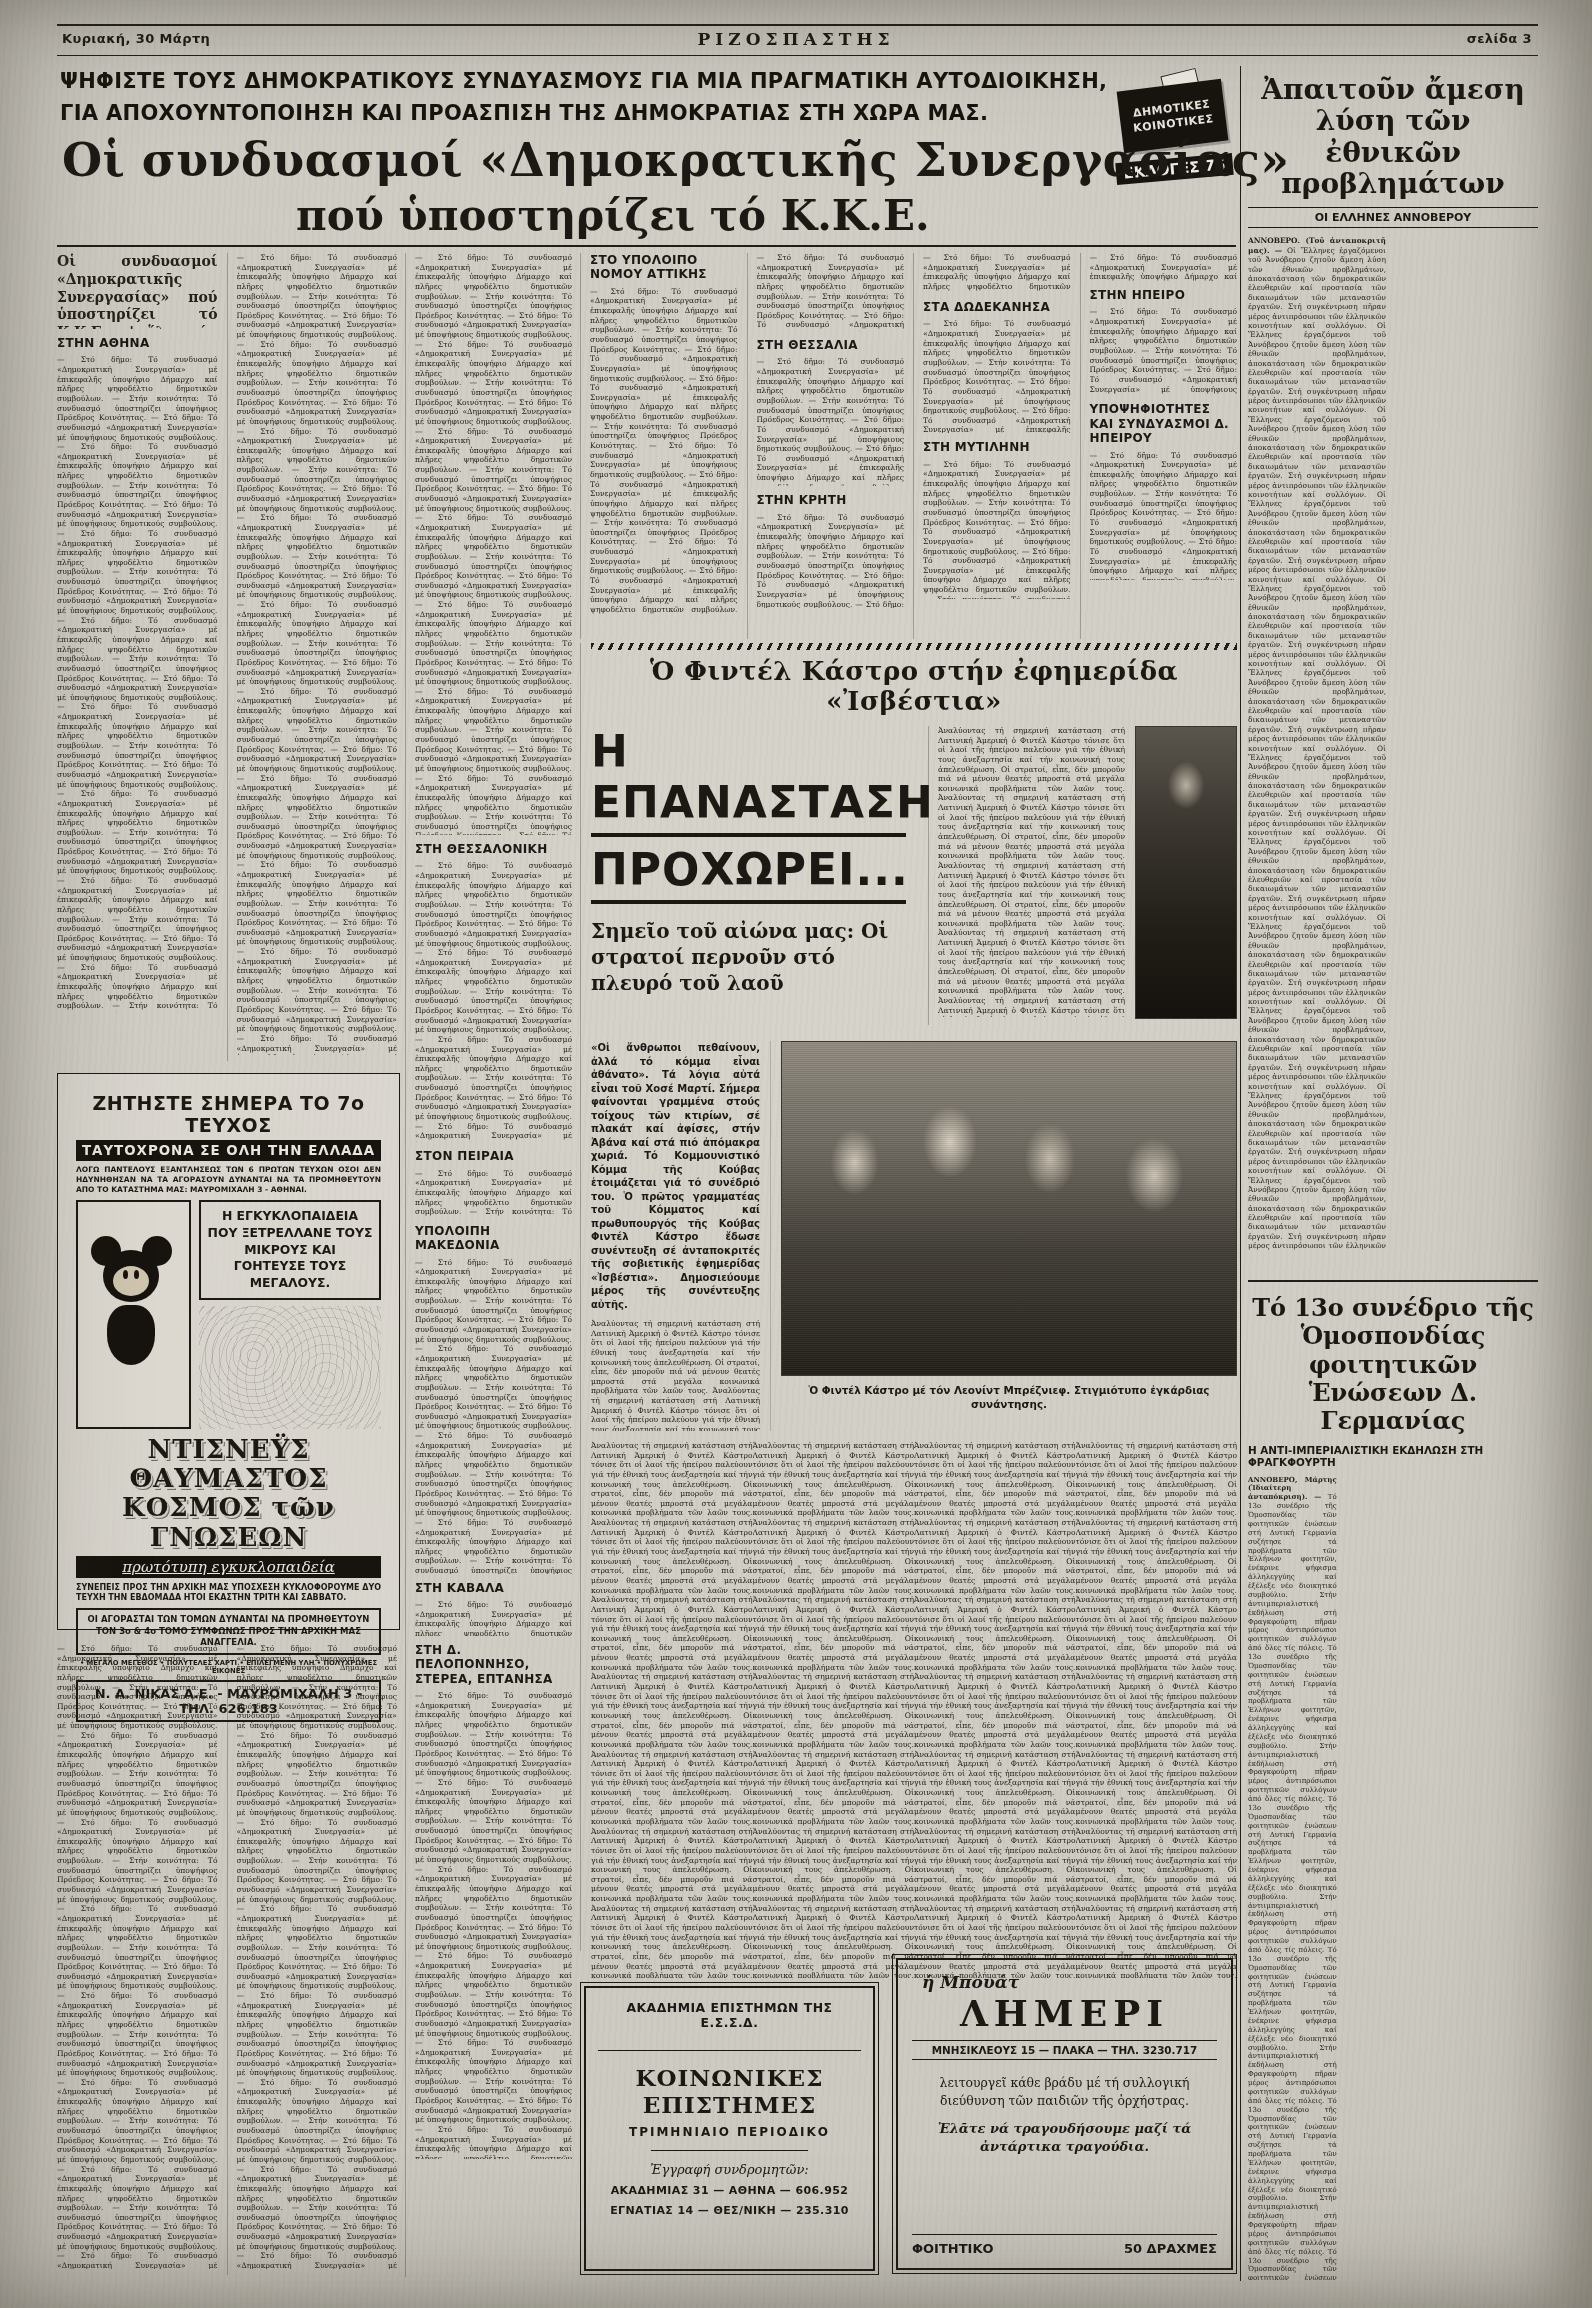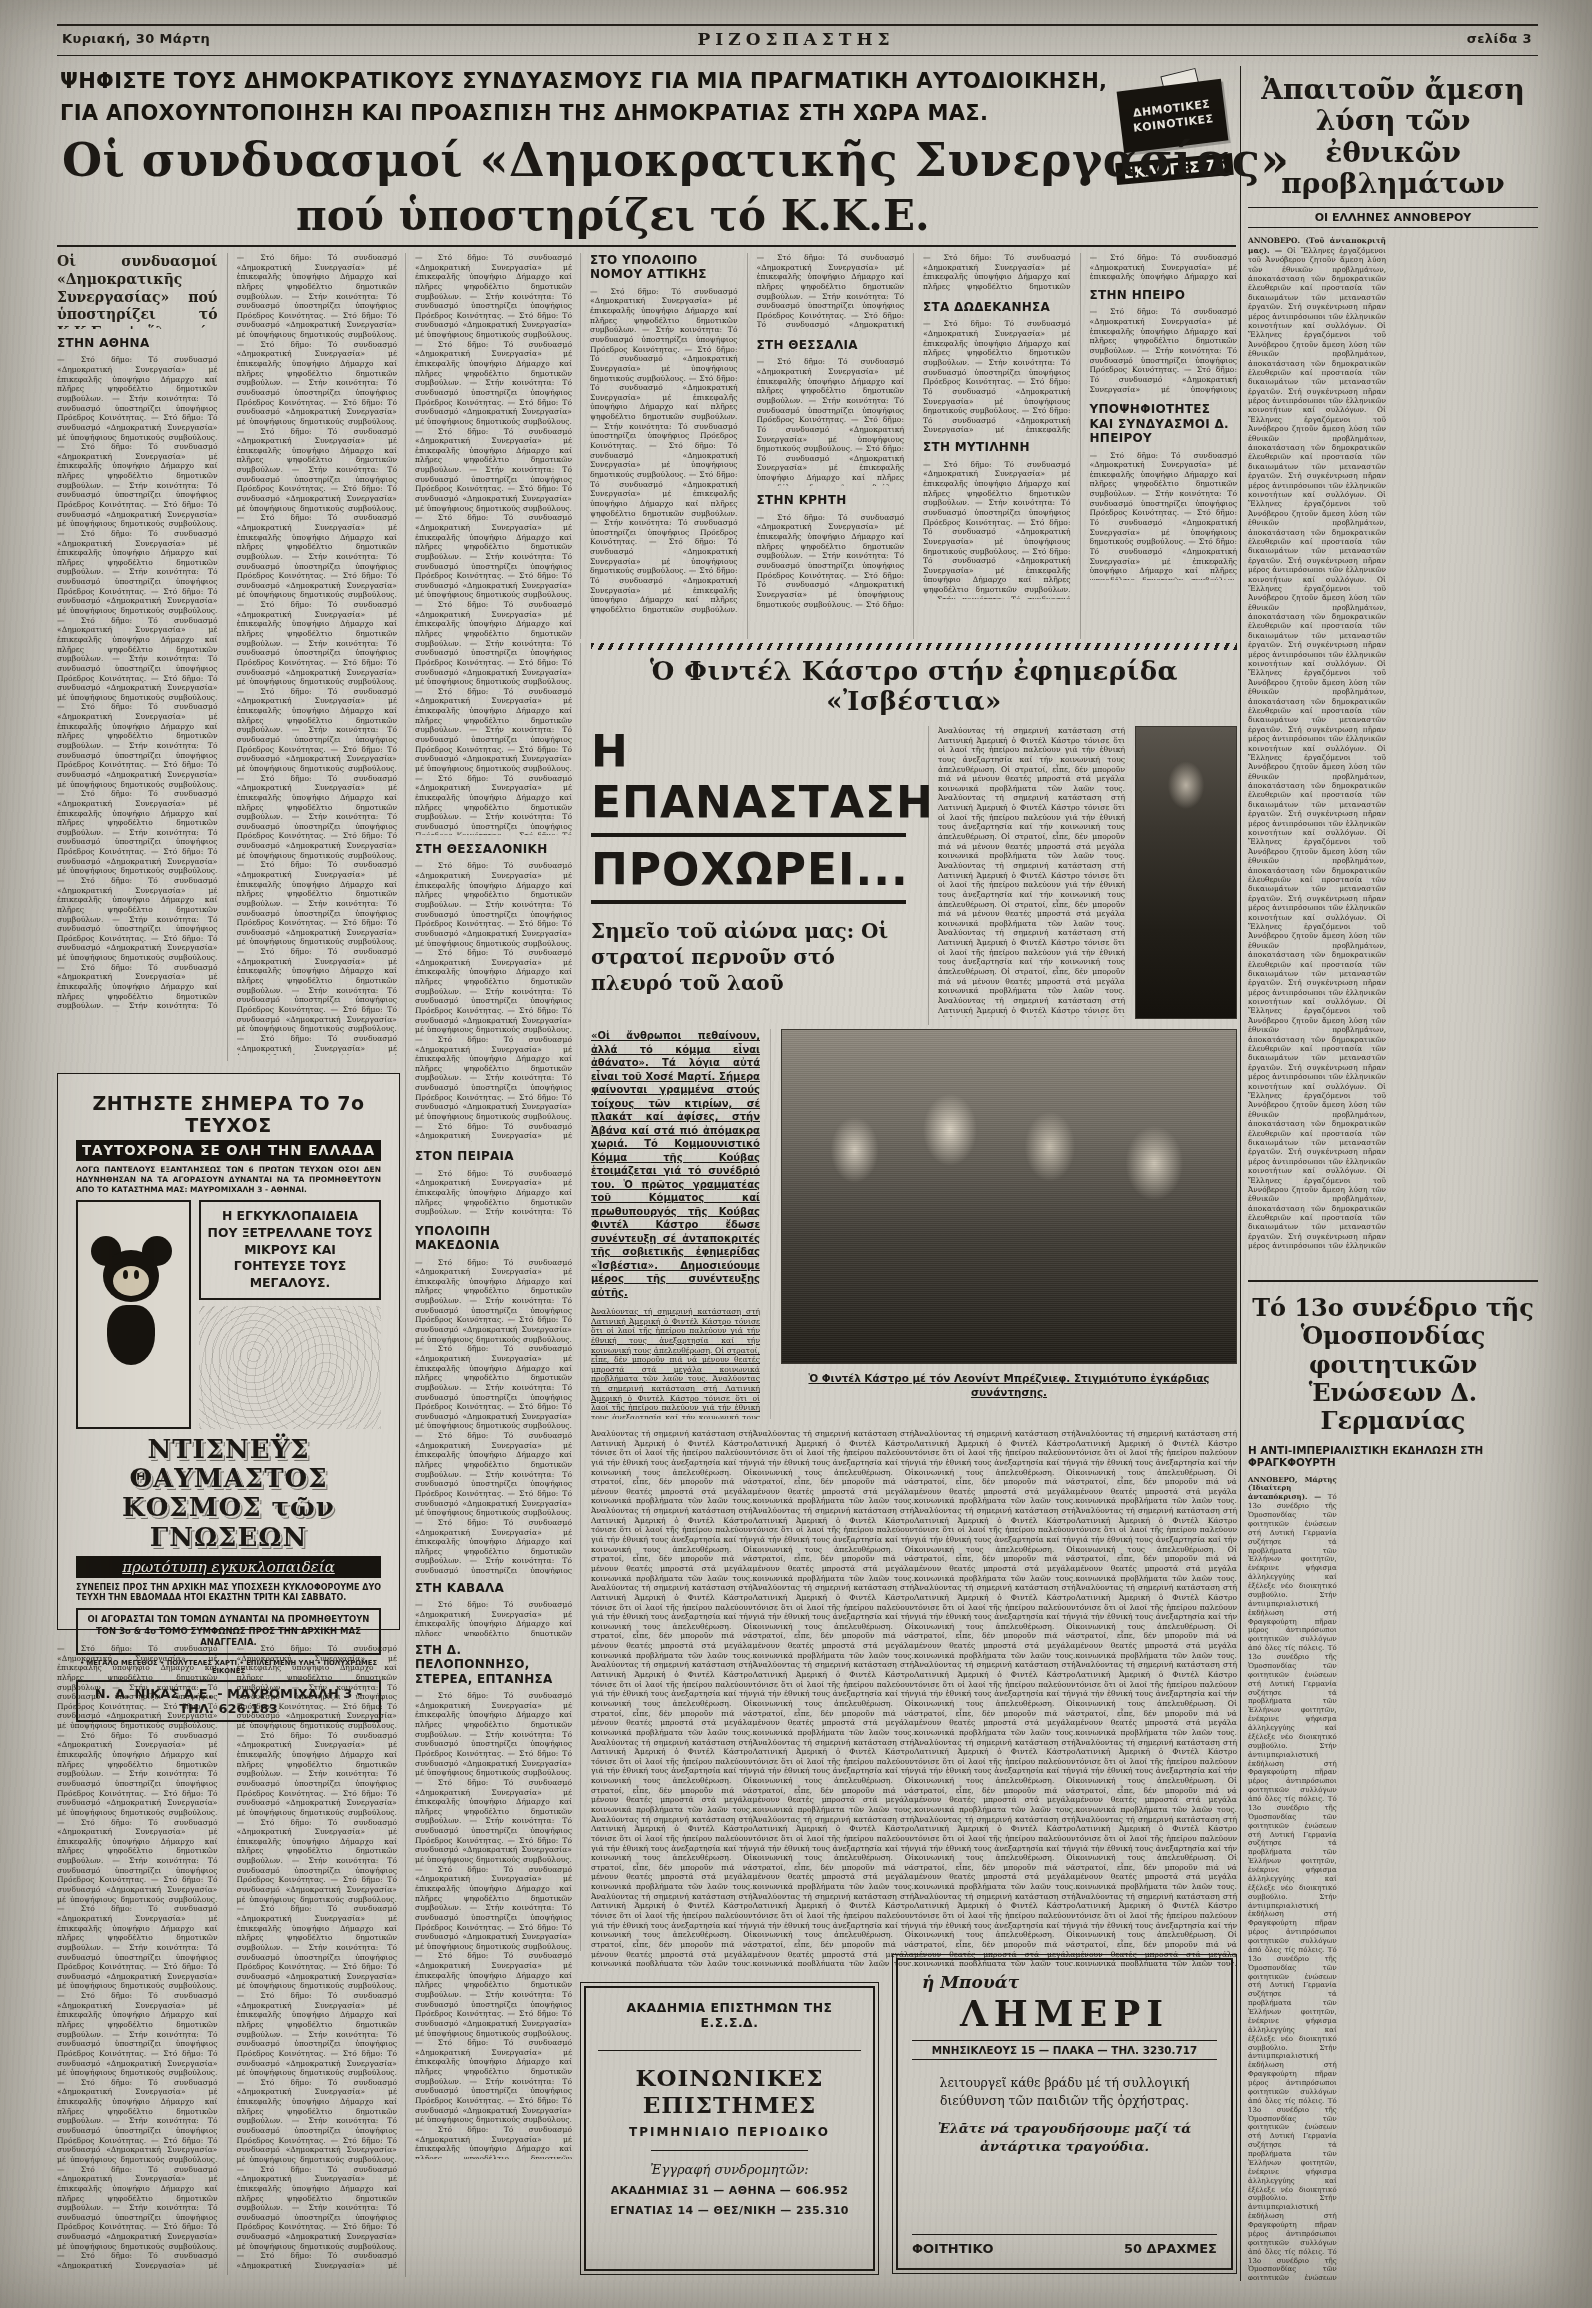--- a/index.html
+++ b/index.html
@@ -49,21 +49,21 @@
   .c-row1{display:flex;height:299px;}
   .c-headline{width:328px;flex:0 0 auto;}
   .ch{font:bold 44px "DejaVu Sans",sans-serif;letter-spacing:1px;}
   .ch-rule{height:4px;background:#1b1813;margin:5px 0 7px;width:96%;}
   .deck{font:bold 20px "DejaVu Serif",serif;line-height:1.3;margin-top:14px;}
   .c-mid{flex:1;border-left:1px solid rgba(28,24,19,.28);padding-left:9px;margin-left:9px;overflow:hidden;}
   .photo-tall{flex:0 0 100px;height:291px;margin-left:10px;border:1px solid #3a362f;
     background:
       radial-gradient(ellipse 26px 34px at 50% 20%, #b8b0a2 0%, rgba(0,0,0,0) 70%),
       linear-gradient(180deg,#5a554d 0%,#3a362f 35%,#211e18 70%,#15120d 100%);}
-  .c-row2{display:flex;height:390px;margin-top:4px;text-decoration:underline;}
+  .c-row2{display:flex;height:390px;margin-top:16px;}
   .c-lead-col{flex:0 0 169px;overflow:hidden;}
   .lead{font:bold 10px "DejaVu Sans",sans-serif;line-height:1.35;text-align:justify;margin:0 0 8px;}
   .c-photo-wrap{flex:1;margin-left:10px;border-left:1px solid rgba(28,24,19,.2);padding-left:10px;}
   .photo-big{height:333px;border:1px solid #3a362f;
     background:
       repeating-linear-gradient(0deg, rgba(255,255,255,.05) 0 1px, rgba(0,0,0,.06) 1px 2px),
       radial-gradient(ellipse 40px 55px at 16% 36%, #cfc7b8 0%, rgba(0,0,0,0) 60%),
       radial-gradient(ellipse 45px 60px at 37% 30%, #d8d0c0 0%, rgba(0,0,0,0) 60%),
       radial-gradient(ellipse 42px 58px at 59% 35%, #c4bcac 0%, rgba(0,0,0,0) 60%),
       radial-gradient(ellipse 48px 62px at 82% 40%, #cdc5b5 0%, rgba(0,0,0,0) 60%),

